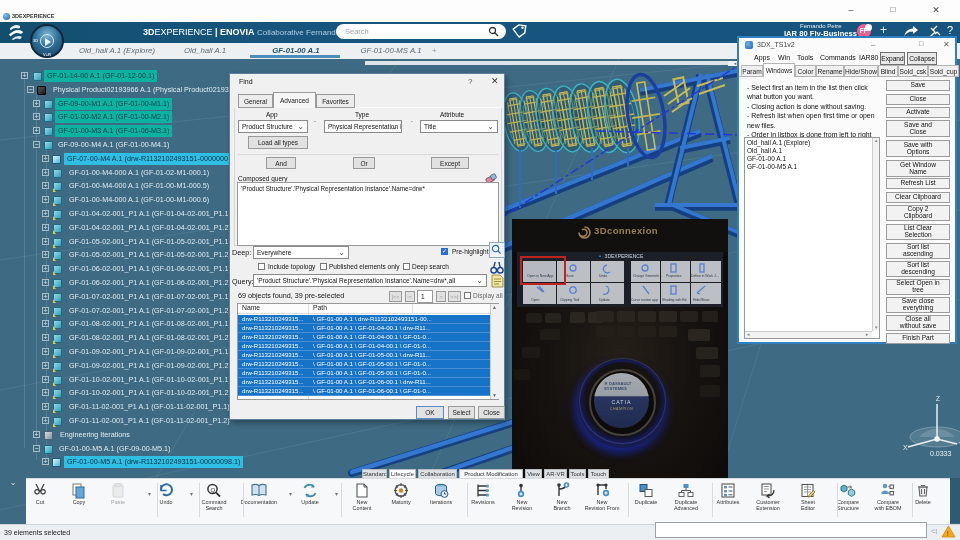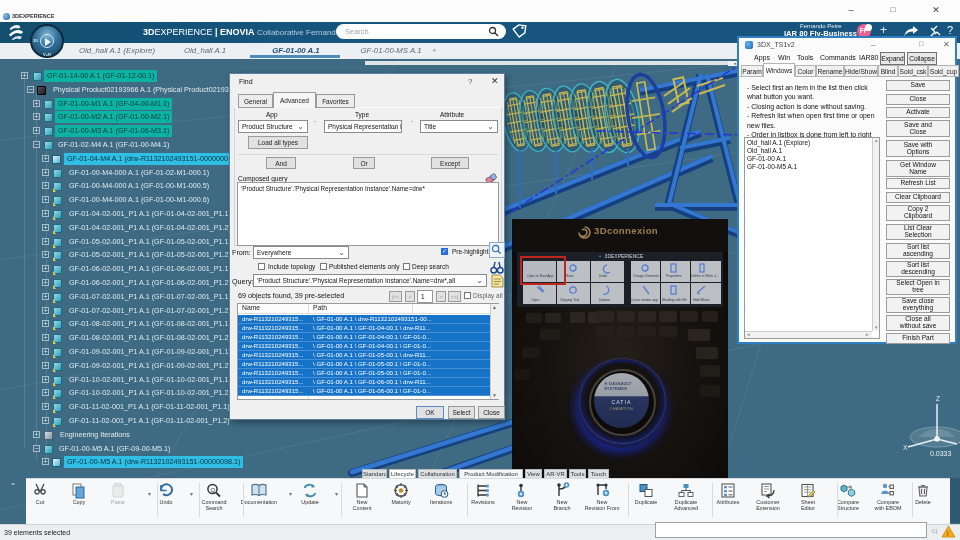--- a/index.html
+++ b/index.html
@@ -165,41 +165,41 @@
         <span class="lb hl" style="left:44px">GF-01-14-00 A.1 (GF-01-12-00.1)</span>
       </div>
 <div class="tr" style="top:84px">
         <span class="exp" style="left:27px">−</span>
         <span class="ic dk" style="left:37px"></span>
         <span class="lb" style="left:50px">Physical Product02193966 A.1 (Physical Product02193966</span>
       </div>
 <div class="tr" style="top:98px">
         <span class="exp" style="left:33px">+</span>
         <span class="ic" style="left:44px"></span>
-        <span class="lb hl" style="left:55px">GF-01-00-M1 A.1 (GF-04-00-M1.1)</span>
+        <span class="lb hl" style="left:55px">GF-09-00-M1 A.1 (GF-01-00-M1.1)</span>
       </div>
 <div class="tr" style="top:111px">
         <span class="exp" style="left:33px">+</span>
         <span class="ic" style="left:44px"></span>
         <span class="lb hl" style="left:55px">GF-01-00-M2 A.1 (GF-01-00-M2.1)</span>
       </div>
 <div class="tr" style="top:125px">
         <span class="exp" style="left:33px">+</span>
         <span class="ic" style="left:44px"></span>
         <span class="lb hl" style="left:55px">GF-01-00-M3 A.1 (GF-01-06-M3.1)</span>
       </div>
 <div class="tr" style="top:139px">
         <span class="exp" style="left:33px">−</span>
         <span class="ic" style="left:44px"></span>
-        <span class="lb" style="left:55px">GF-01-02-M4 A.1 (GF-01-00-M4.1)</span>
+        <span class="lb" style="left:55px">GF-09-00-M4 A.1 (GF-01-00-M4.1)</span>
       </div>
 <div class="tr" style="top:153px">
         <span class="exp" style="left:42px">+</span>
         <span class="ic pg" style="left:52px"></span>
-        <span class="lb hc" style="left:64px">GF-01-04-M4 A.1 (drw-R1132102493151-0000000</span>
+        <span class="lb hc" style="left:64px">GF-07-00-M4 A.1 (drw-R1132102493151-0000000</span>
       </div>
 <div class="tr" style="top:167px">
         <span class="exp" style="left:42px">+</span>
         <span class="ic" style="left:53px"></span>
         <span class="lb" style="left:66px">GF-01-00-M4-000 A.1 (GF-01-02-M1-000.1)</span>
       </div>
 <div class="tr" style="top:180px">
         <span class="exp" style="left:42px">+</span>
         <span class="ic pen" style="left:53px"></span>
         <span class="lb" style="left:66px">GF-01-00-M4-000 A.1 (GF-01-00-M1-000.5)</span>
@@ -413,21 +413,21 @@
   <div class="abs" style="left:8px;top:80px;width:260px;height:1px;background:#d9d9d9"></div>
   <div class="btn" style="left:36px;top:83px;width:30px;height:12px;line-height:11px">And</div>
   <div class="btn" style="left:123px;top:83px;width:22px;height:12px;line-height:11px">Or</div>
   <div class="btn" style="left:201px;top:83px;width:38px;height:12px;line-height:11px">Except</div>
   <div class="lab" style="left:8px;top:101px">Composed query</div>
   <svg class="abs" style="left:254px;top:97px" width="15" height="15" viewBox="0 0 15 15">
         <rect x="2" y="6" width="8" height="5" rx="1" transform="rotate(-25 6 8)" fill="#e87ea0" stroke="#555" stroke-width=".7"></rect>
         <rect x="7" y="3.5" width="5" height="5" rx="1" transform="rotate(-25 9 6)" fill="#8fb8e8" stroke="#555" stroke-width=".7"></rect>
       </svg>
   <div class="abs" style="left:7px;top:108px;width:262px;height:64px;background:#fff;border:1px solid #999;font-size:6.6px;padding:2px 3px;color:#111;font-size:6.3px">'Product Structure'.'Physical Representation Instance'.Name=drw*</div>
-  <div class="lab" style="left:2px;top:174px;font-size:7.2px">From:</div>
+  <div class="lab" style="left:2px;top:174px;font-size:7.2px">Deep:</div>
   <div class="dd" style="left:23px;top:172px;width:96px;">Everywhere</div>
   <div class="cb" style="left:211px;top:174px;background:#2b6cd8;border-color:#2b6cd8"></div>
   <div class="lab" style="left:210px;top:173px;color:#fff;font-size:6px;width:9px;text-align:center;z-index:1">✓</div>
   <div class="lab" style="left:222px;top:174px">Pre-highlight</div>
   <div class="abs" style="left:259px;top:168px;width:16px;height:16px;border:1px solid #8aa8c8;background:#eef4fa">
     <svg width="13" height="13" viewBox="0 0 14 14">
           <circle cx="6" cy="6" r="3.4" fill="none" stroke="#2b66b8" stroke-width="1.2"></circle>
           <line x1="8.6" y1="8.6" x2="11.5" y2="11.5" stroke="#2b66b8" stroke-width="1.3"></line>
         </svg>
   </div>

